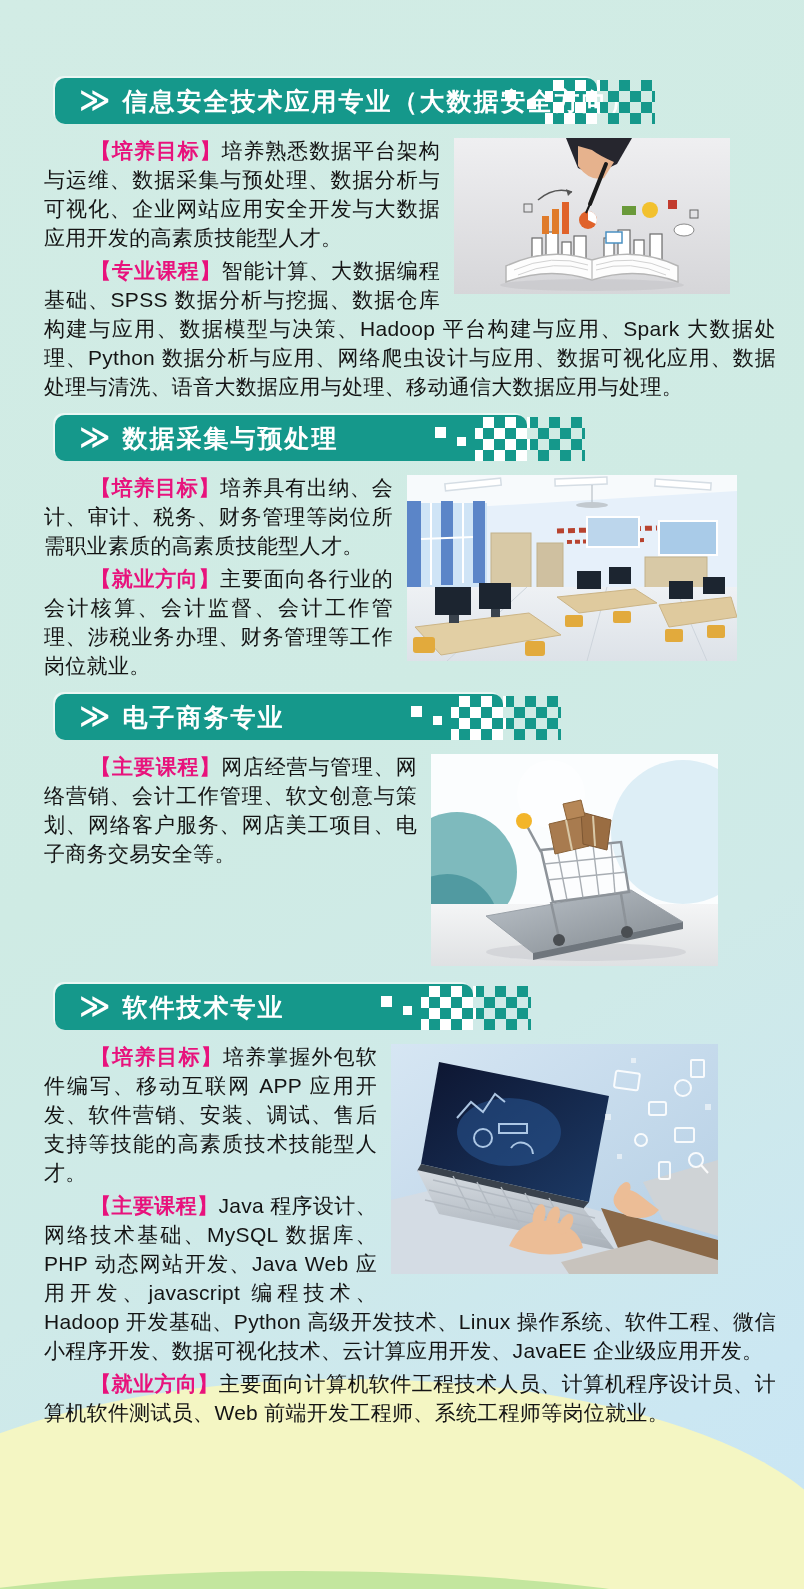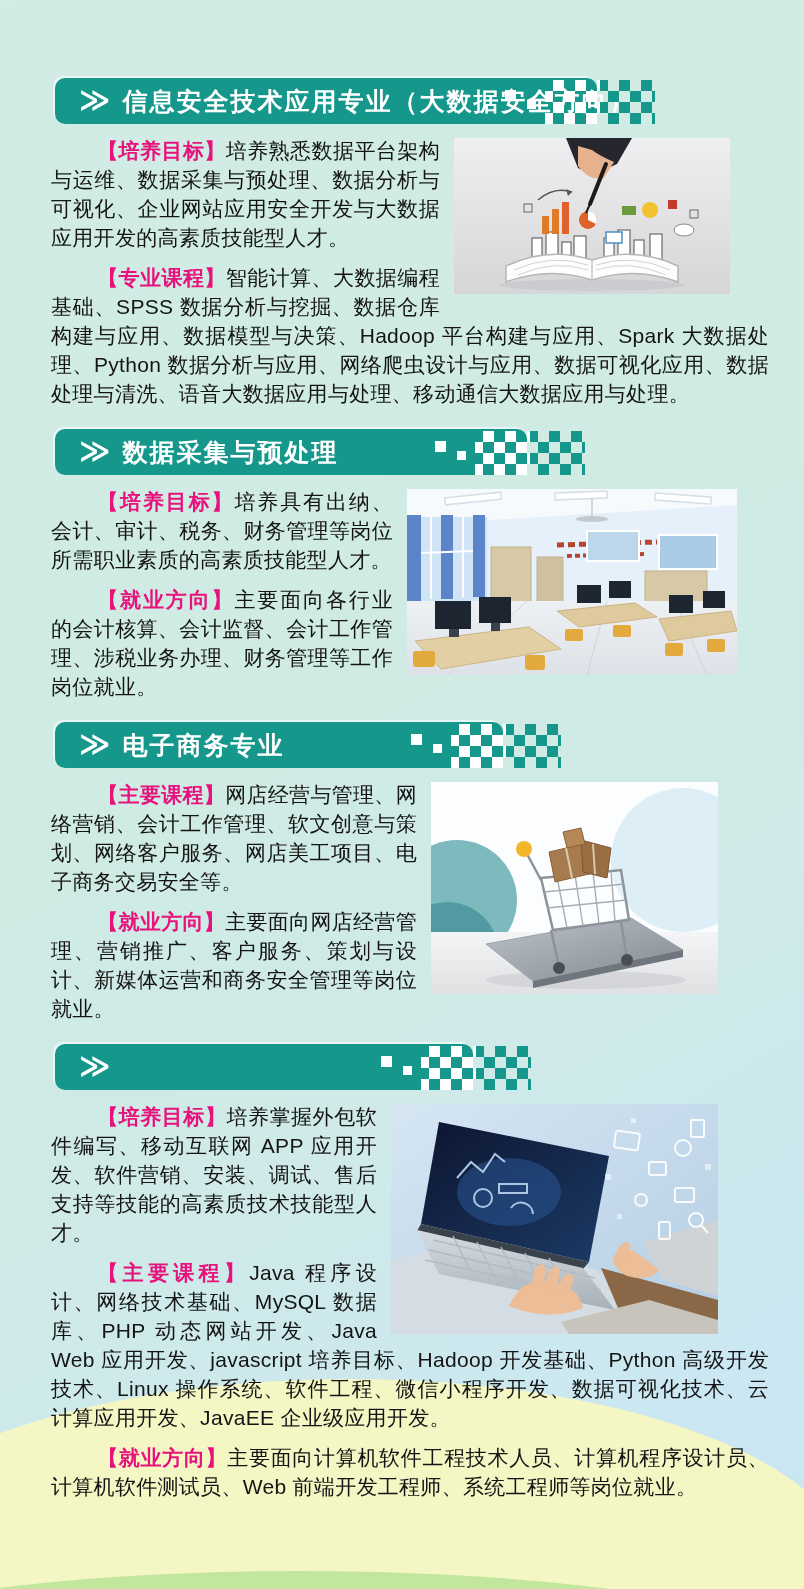--- a/index.html
+++ b/index.html
@@ -22,21 +22,21 @@
     border-radius:10px;display:flex;align-items:center;box-sizing:border-box;
     box-shadow:-2px -2px 0 rgba(255,255,255,.55);
   }
   .chev{color:#ffffff;font-size:30px;font-weight:bold;margin:0 12px 2px 24px;line-height:1;}
   .hdr-title{color:#ffffff;font-size:25px;font-weight:bold;letter-spacing:2px;margin:0;white-space:nowrap;}
   .checker{position:absolute;right:-58px;top:1px;}
 
   
   .sec-body{overflow:visible;}
   .sec-body::after{content:"";display:block;clear:both;}
-  .para{margin:11px;text-indent:2.2em;font-size:21px;line-height:29px;
+  .para{margin:4px;text-indent:2.2em;font-size:21px;line-height:29px;
     text-align:justify;letter-spacing:.3px;}
   .lbl{color:#e8127c;font-weight:bold;}
 
   
   .fig{float:right;margin:2px 0 8px 14px;border:0;padding:0;}
   .fig svg{display:block;}
   .fig1{width:276px;height:156px;margin-right:50px;}
   .fig2{width:330px;height:186px;margin-right:43px;}
   .fig3{width:287px;height:212px;margin-right:62px;}
   .fig4{width:327px;height:230px;margin-right:62px;}
@@ -279,27 +279,27 @@
             <circle cx="93" cy="67" r="8" fill="#f3b52a"></circle>
 
             <polygon points="118,70 152,62 158,92 124,100" fill="#a87b4f" stroke="#8a6238"></polygon>
             <polygon points="150,58 180,66 176,96 152,90" fill="#9a6d42" stroke="#7d5733"></polygon>
             <polygon points="132,50 150,46 154,62 136,66" fill="#b68757" stroke="#8a6238"></polygon>
             <line x1="135" y1="66" x2="141" y2="96" stroke="#d9c9a8" stroke-width="2"></line>
             <line x1="162" y1="62" x2="164" y2="92" stroke="#d9c9a8" stroke-width="2"></line>
           </svg>
         </figure>
         <p class="para"><span class="lbl">【主要课程】</span><span>网店经营与管理、网络营销、会计工作管理、软文创意与策划、网络客户服务、网店美工项目、电子商务交易安全等。</span></p>
-        <p class="para"><span class="lbl">【就业方向】</span><span>主要面向网店经营管理、营销推广、客户服务、策划与设计、新媒体运营和商务安全管理等岗位就业。</span></p>
       </div>
     </section>
 
     <section class="spec">
       <div class="hdr" style="width:418px">
         <span class="chev">≫</span>
+        <h2 class="hdr-title">软件技术专业</h2>
         <svg class="checker" width="190" height="46">
           <rect x="40" y="11" width="11" height="11" fill="#ffffff"></rect>
           <rect x="62" y="21" width="9" height="9" fill="#ffffff"></rect>
           <rect x="80" y="1" width="55" height="44" fill="url(#ckw)"></rect>
           <rect x="135" y="1" width="55" height="44" fill="url(#ckt)"></rect>
         </svg>
       </div>
       <div class="sec-body">
         <figure class="fig fig4">
           <svg viewBox="0 0 327 230" width="327" height="230">
@@ -365,19 +365,19 @@
             </g>
             <g fill="#ffffff" opacity="0.55">
               <rect x="214" y="70" width="6" height="6"></rect>
                 <rect x="240" y="14" width="5" height="5"></rect>
               <rect x="314" y="60" width="6" height="6"></rect>
                 <rect x="226" y="110" width="5" height="5"></rect>
             </g>
           </svg>
         </figure>
         <p class="para"><span class="lbl">【培养目标】</span><span>培养掌握外包软件编写、移动互联网 APP 应用开发、软件营销、安装、调试、售后支持等技能的高素质技术技能型人才。</span></p>
-        <p class="para"><span class="lbl">【主要课程】</span><span>Java 程序设计、网络技术基础、MySQL 数据库、PHP 动态网站开发、Java Web 应用开发、javascript 培养目标、Hadoop 开发基础、Python 高级开发技术、Linux 操作系统、软件工程、微信小程序开发、数据可视化技术、云计算应用开发、JavaEE 企业级应用开发。</span></p>
+        <p class="para"><span class="lbl">【主要课程】</span><span>Java 程序设计、网络技术基础、MySQL 数据库、PHP 动态网站开发、Java Web 应用开发、javascript 编程技术、Hadoop 开发基础、Python 高级开发技术、Linux 操作系统、软件工程、微信小程序开发、数据可视化技术、云计算应用开发、JavaEE 企业级应用开发。</span></p>
         <p class="para"><span class="lbl">【就业方向】</span><span>主要面向计算机软件工程技术人员、计算机程序设计员、计算机软件测试员、Web 前端开发工程师、系统工程师等岗位就业。</span></p>
       </div>
     </section>
 
   </div>
 </div>
 
 </body></html>

